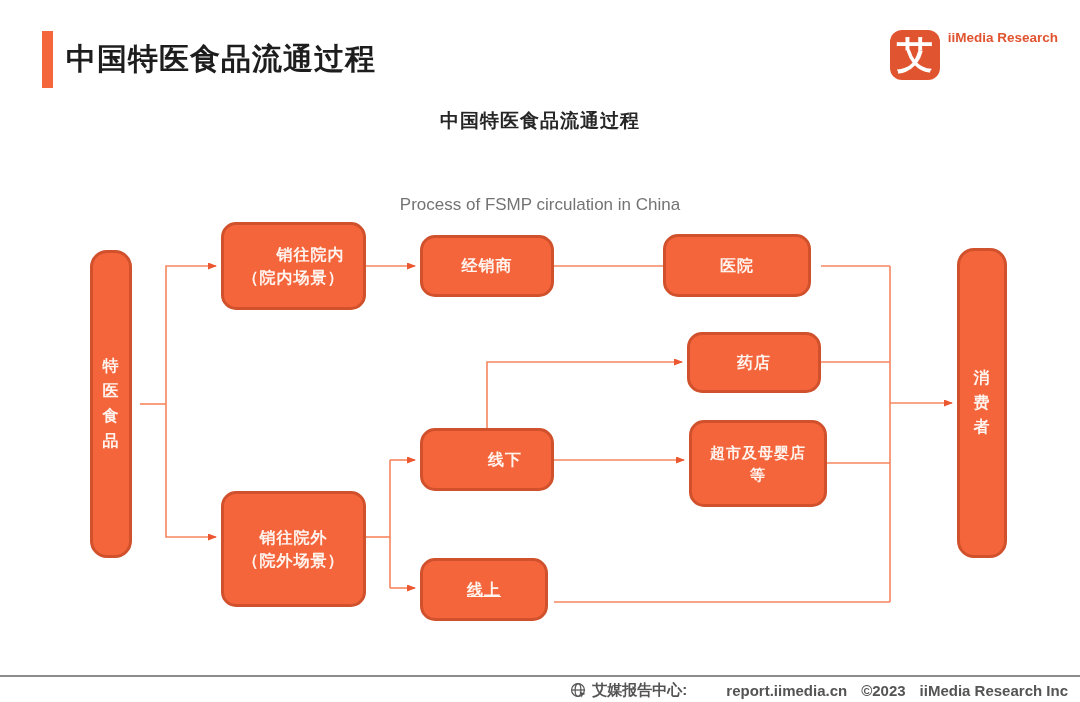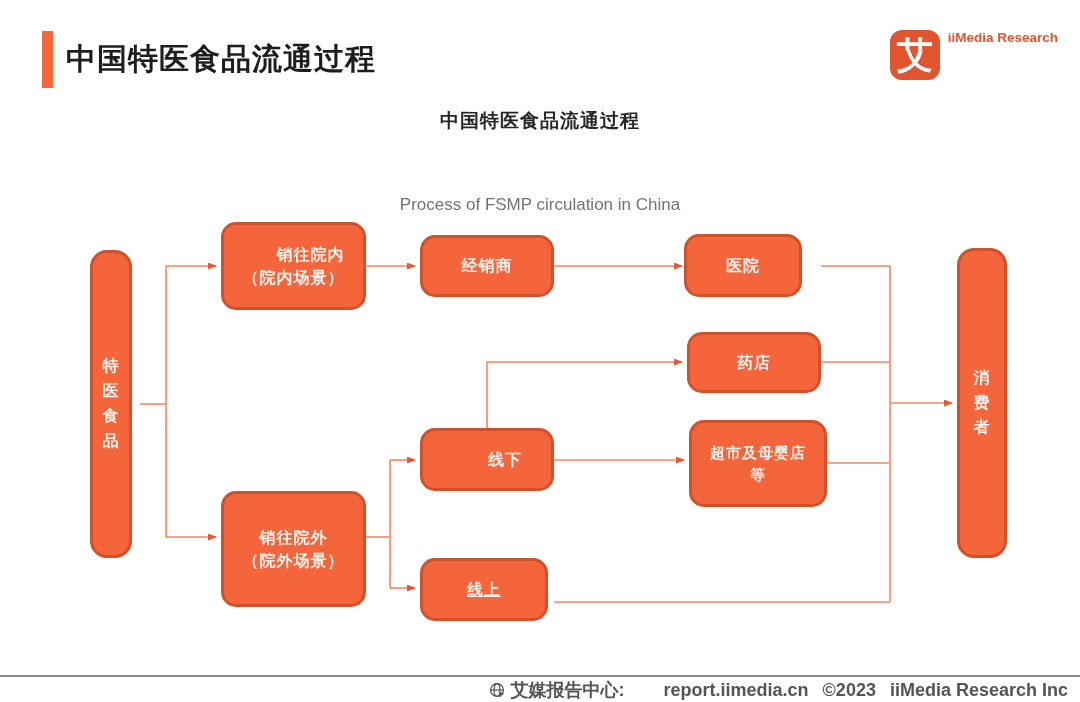--- a/index.html
+++ b/index.html
@@ -38,32 +38,32 @@
     position:absolute;box-sizing:border-box;background:#F4653C;border:3px solid #D0512C;
     border-radius:15px;color:#FFF3ED;font-weight:bold;font-size:16px;text-align:center;
     display:flex;align-items:center;justify-content:center;white-space:pre-line;
     line-height:1.45;letter-spacing:1px;
   }
   .node.tall{border-radius:17px;}
   .vlabel{display:block;width:1.1em;margin:auto;word-break:break-all;line-height:1.55;}
   .n-source{left:90px;top:250px;width:42px;height:308px;}
   .n-in-hospital{left:221px;top:222px;width:145px;height:88px;text-align:right;}
   .n-distributor{left:420px;top:235px;width:134px;height:62px;}
-  .n-hospital{left:684px;top:234px;width:118px;height:63px;}
+  .n-hospital{left:663px;top:234px;width:148px;height:63px;}
   .n-pharmacy{left:687px;top:332px;width:134px;height:61px;}
   .n-offline{left:420px;top:428px;width:134px;height:63px;padding-left:36px;}
   .n-supermarket{left:689px;top:420px;width:138px;height:87px;font-size:15px;}
   .n-out-hospital{left:221px;top:491px;width:145px;height:116px;}
   .n-online{left:420px;top:558px;width:128px;height:63px;text-decoration:underline;}
   .n-consumer{left:957px;top:248px;width:50px;height:310px;}
   
   .ftr-rule{position:absolute;left:0;top:675px;width:1080px;height:2px;background:#8C8C8C;}
   .ftr{
     position:absolute;right:12px;top:679px;height:22px;display:flex;align-items:center;
-    color:#545454;font-size:18px;font-weight:bold;white-space:nowrap;
+    color:#545454;font-size:15px;font-weight:bold;white-space:nowrap;
   }
   .ftr .globe{margin-right:5px;display:inline-flex;}
   .ftr .seg{margin-left:14px;}
   .ftr .seg.first{margin-left:0;}
 </style>
 </head>
 <body>
 
 <div class="hdr-bar"></div>
 <div class="hdr-title">中国特医食品流通过程</div>

